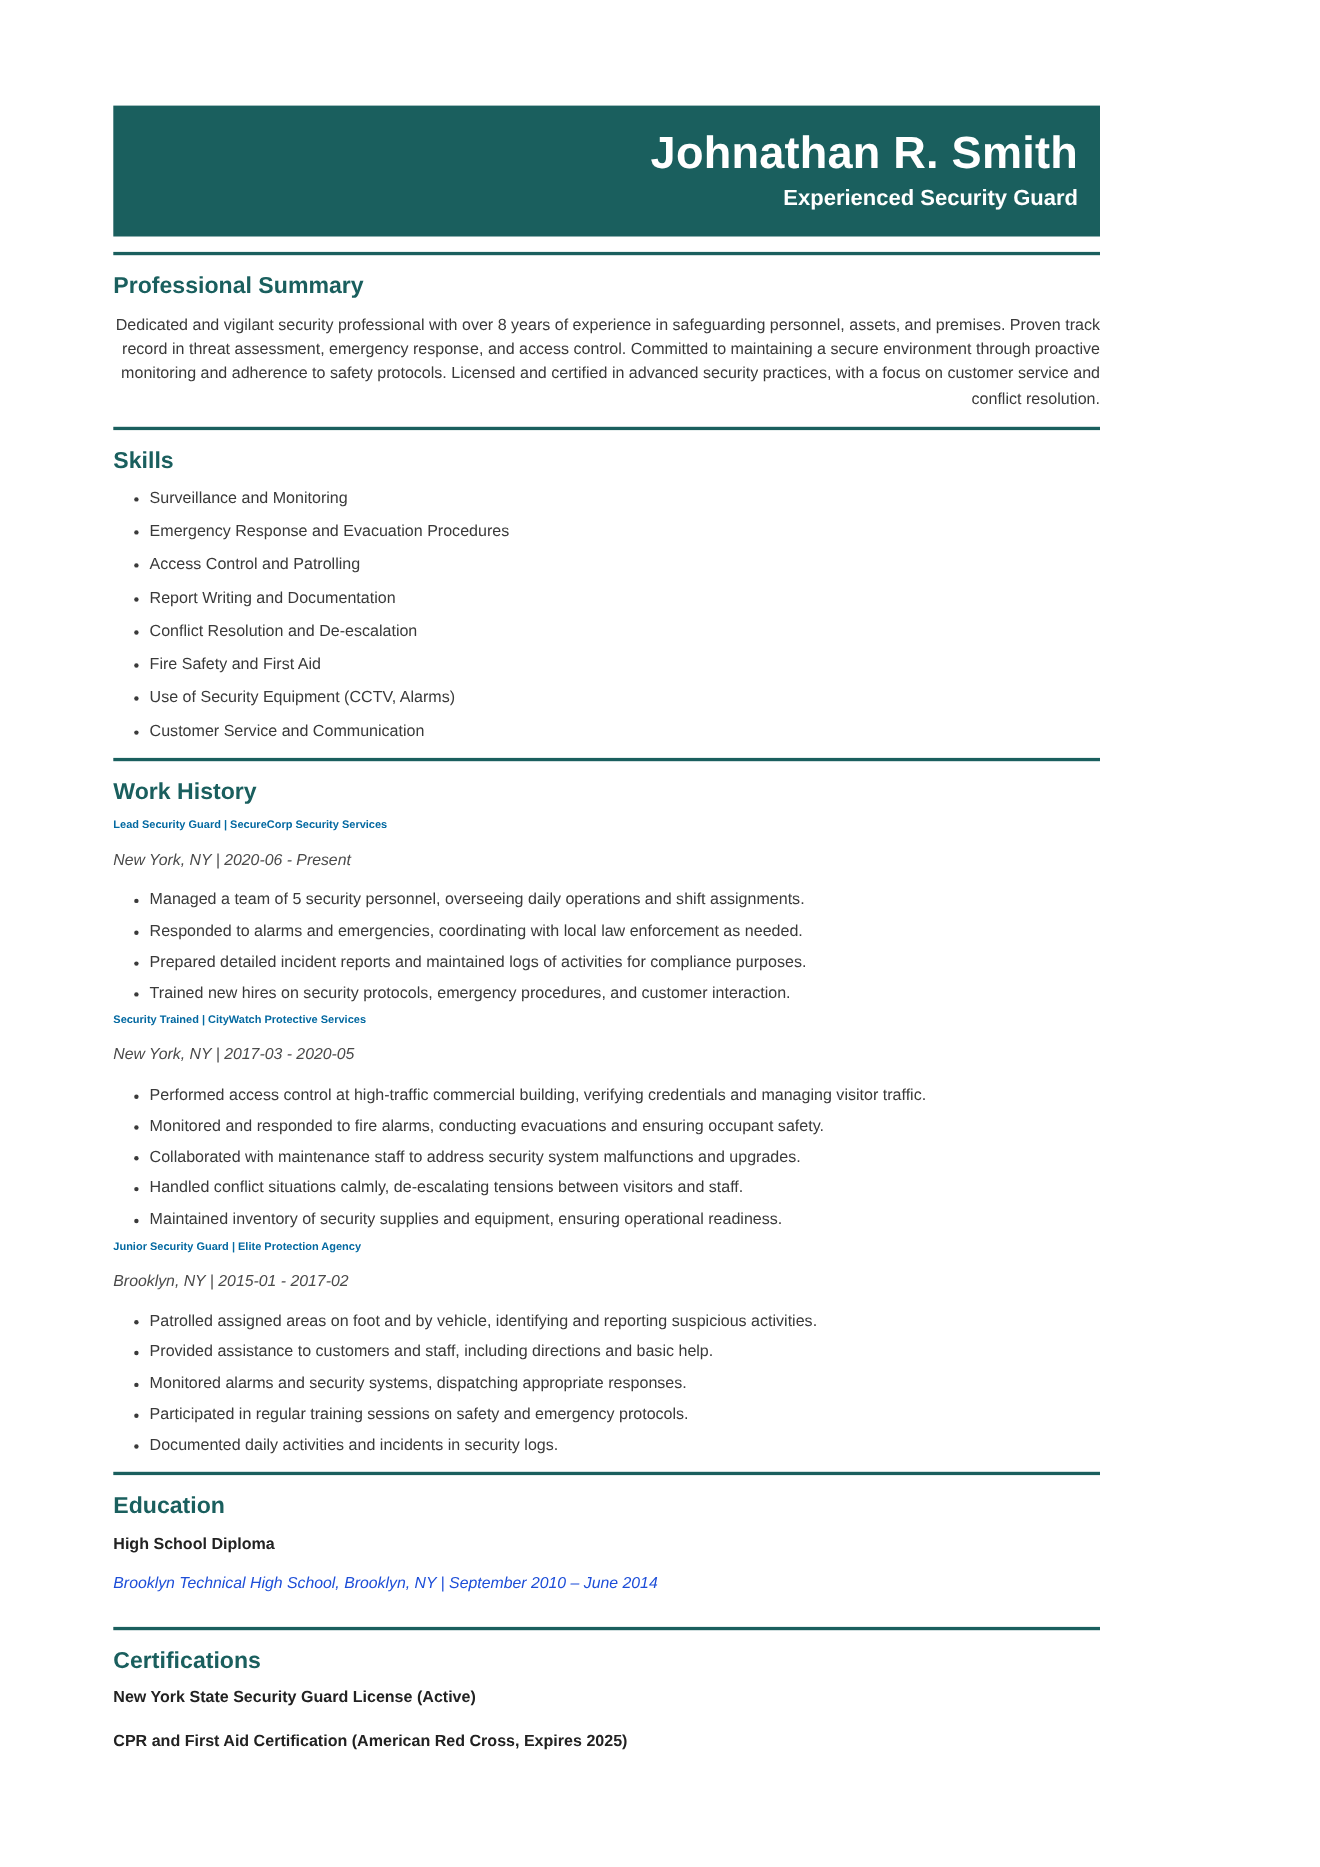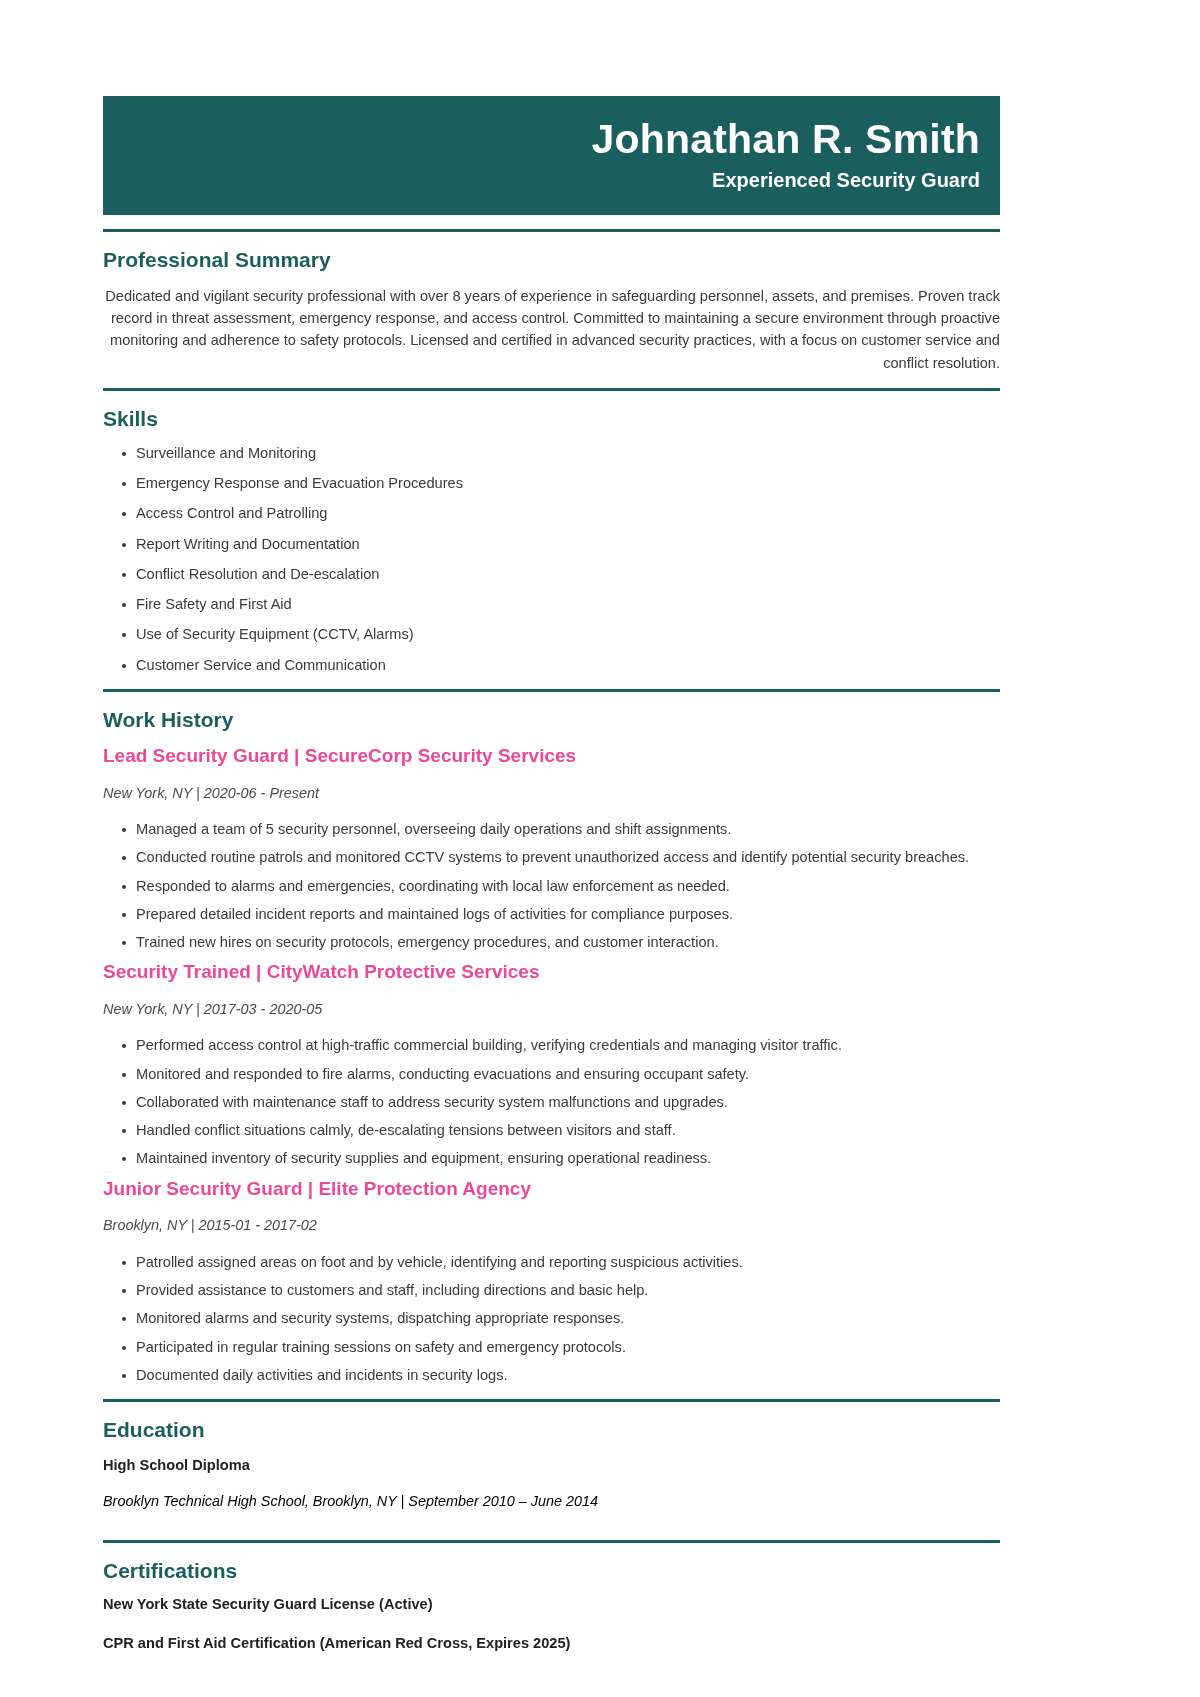--- a/index.html
+++ b/index.html
@@ -96,23 +96,23 @@
     width: 4px;
     height: 4px;
     border-radius: 50%;
     background: #3a3a3a;
   }
   ul.bullets.tight li { margin-bottom: 9px; }
 
   
   .job { margin-bottom: 4px; }
   .job-title {
-    font-size: 19px;
-    font-weight: bold;
-    color: #ec4899;
+    font-size: 10px;
+    font-weight: bold;
+    color: #0369a1;
     margin: 0 0 17px 0;
     line-height: 1.2;
   }
   .job-meta {
     font-size: 14.4px;
     font-style: italic;
     color: #4a4a4a;
     margin: 0 0 18px 0;
     line-height: 1.2;
   }
@@ -121,21 +121,21 @@
   .edu-degree {
     font-size: 14.6px;
     font-weight: bold;
     color: #222222;
     margin: 16px 0 18px 0;
     line-height: 1.2;
   }
   .edu-meta {
     font-size: 14.4px;
     font-style: italic;
-    color: #000000;
+    color: #1d4ed8;
     margin: 0 0 6px 0;
     line-height: 1.2;
   }
 
   
   .cert-item {
     font-size: 14.6px;
     font-weight: bold;
     color: #222222;
     margin: 0 0 22px 0;
@@ -178,21 +178,20 @@
 
   <div class="rule"></div>
   <div class="section">
     <div class="section-title">Work History</div>
     <div id="jobs-container">
         <div class="job">
           <div class="job-title">Lead Security Guard | SecureCorp Security Services</div>
           <div class="job-meta">New York, NY | 2020-06 - Present</div>
           <ul class="bullets tight">
             <li>Managed a team of 5 security personnel, overseeing daily operations and shift assignments.</li>
-            <li>Conducted routine patrols and monitored CCTV systems to prevent unauthorized access and identify potential security breaches.</li>
             <li>Responded to alarms and emergencies, coordinating with local law enforcement as needed.</li>
             <li>Prepared detailed incident reports and maintained logs of activities for compliance purposes.</li>
             <li>Trained new hires on security protocols, emergency procedures, and customer interaction.</li>
           </ul>
         </div>
         <div class="job">
           <div class="job-title">Security Trained | CityWatch Protective Services</div>
           <div class="job-meta">New York, NY | 2017-03 - 2020-05</div>
           <ul class="bullets tight">
             <li>Performed access control at high-traffic commercial building, verifying credentials and managing visitor traffic.</li>

